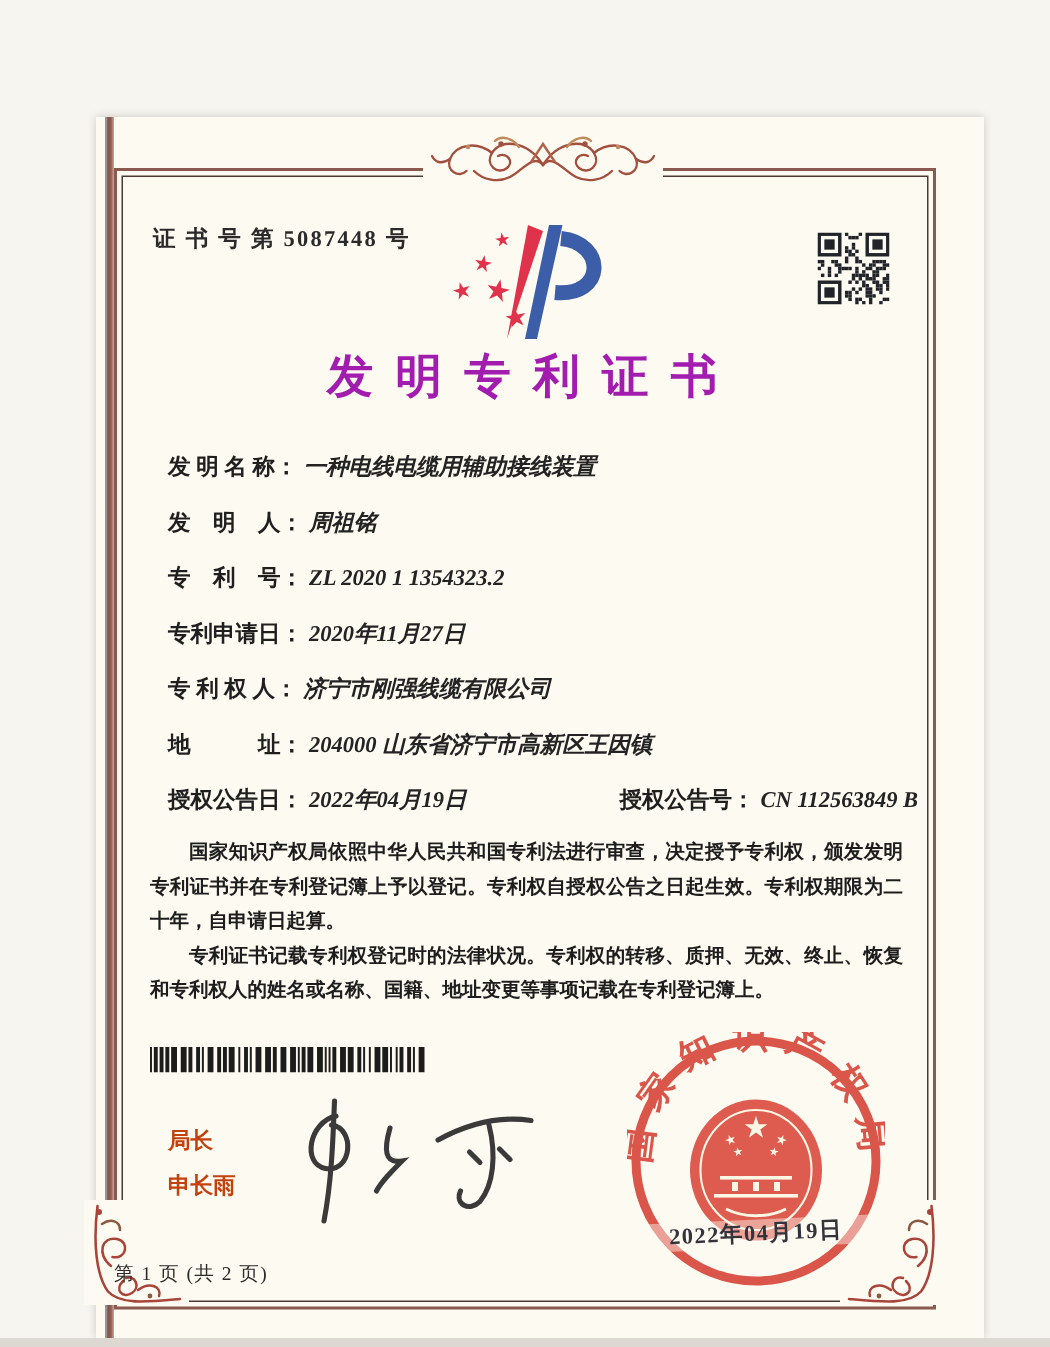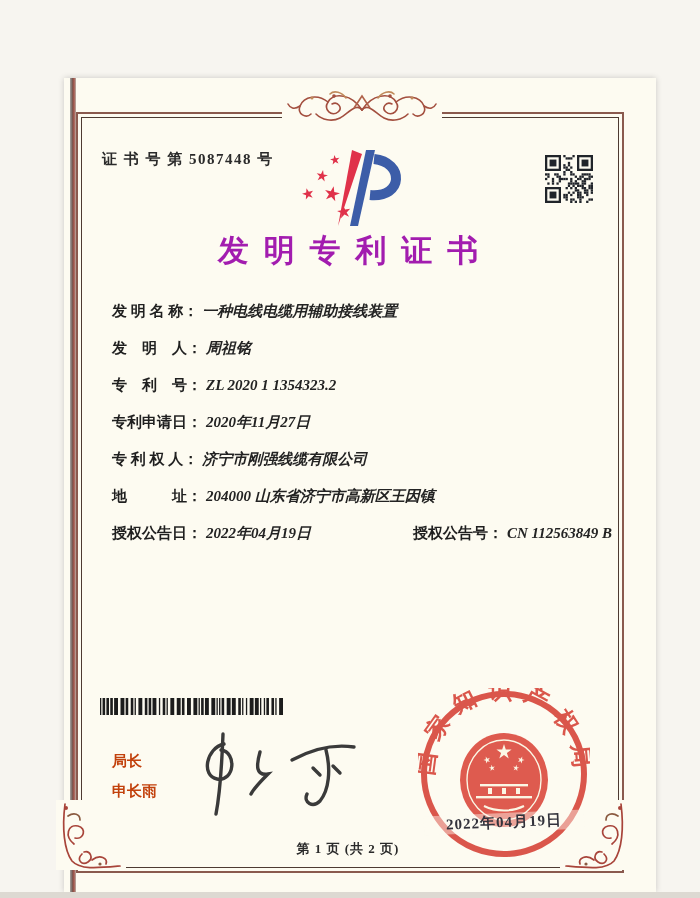--- a/index.html
+++ b/index.html
@@ -26,22 +26,22 @@
   .legal{position:absolute;left:100px;top:556px;width:502px;font-size:13px;line-height:23px;
     color:#1d1d1d;text-align:justify;font-weight:600;}
   .legal p{margin:0;text-indent:2em;}
   .barcode{position:absolute;left:100px;top:698px;width:186px;height:17px;}
   .signer{position:absolute;left:112px;top:746px;font-size:15px;font-weight:700;color:#c2410c;line-height:30px;}
   .signature{position:absolute;left:192px;top:730px;width:185px;height:90px;}
   .seal{position:absolute;left:418px;top:688px;width:172px;height:172px;opacity:.9;mix-blend-mode:multiply;}
   .seal-date{position:absolute;left:424px;top:813px;width:160px;text-align:center;
     font-size:15px;font-weight:700;color:#33333c;transform:rotate(-2.5deg);
     background:rgba(253,251,241,.45);letter-spacing:1px;}
-  .footer{position:absolute;left:76px;top:840px;width:544px;text-align:center;
-    font-size:13px;font-weight:700;color:#2a2a2a;letter-spacing:1px;}
+  .footer{position:absolute;left:76px;top:840px;width:544px;text-align:left;
+    font-size:13px;font-weight:400;color:#2a2a2a;letter-spacing:1px;}
   .bottom-edge{position:absolute;left:0;bottom:0;width:700px;height:6px;background:#ddd9d2;}
 </style>
 </head>
 <body>
 
 <div class="canvas">
 
   <div class="paper"></div>
   <div class="scan-strip"></div>
 
@@ -253,20 +253,24 @@
       <span class="lbl">地　　　址：</span><span class="val">204000 山东省济宁市高新区王因镇</span>
     </div>
     <div class="frow">
       <span class="lbl">授权公告日：</span><span class="val">2022年04月19日</span>
       <span class="pair2">
         <span class="lbl">授权公告号：</span><span class="val">CN 112563849 B</span>
       </span>
     </div>
   </div>
 
+  <div class="legal">
+    <p>国家知识产权局依照中华人民共和国专利法进行审查，决定授予专利权，颁发发明专利证书并在专利登记簿上予以登记。专利权自授权公告之日起生效。专利权期限为二十年，自申请日起算。</p>
+    <p>专利证书记载专利权登记时的法律状况。专利权的转移、质押、无效、终止、恢复和专利权人的姓名或名称、国籍、地址变更等事项记载在专利登记簿上。</p>
+  </div>
 
   <svg class="barcode" viewBox="0 0 186 17">
     <g id="bars" fill="#1c1c1c">
         <rect x="0" y="0" width="1.3" height="17"></rect>
         <rect x="2.55" y="0" width="2.6" height="17"></rect>
         <rect x="6.4" y="0" width="2.6" height="17"></rect>
         <rect x="10.25" y="0" width="2.6" height="17"></rect>
         <rect x="14.1" y="0" width="3.9000000000000004" height="17"></rect>
         <rect x="20.5" y="0" width="3.9000000000000004" height="17"></rect>
         <rect x="25.65" y="0" width="2.6" height="17"></rect>

